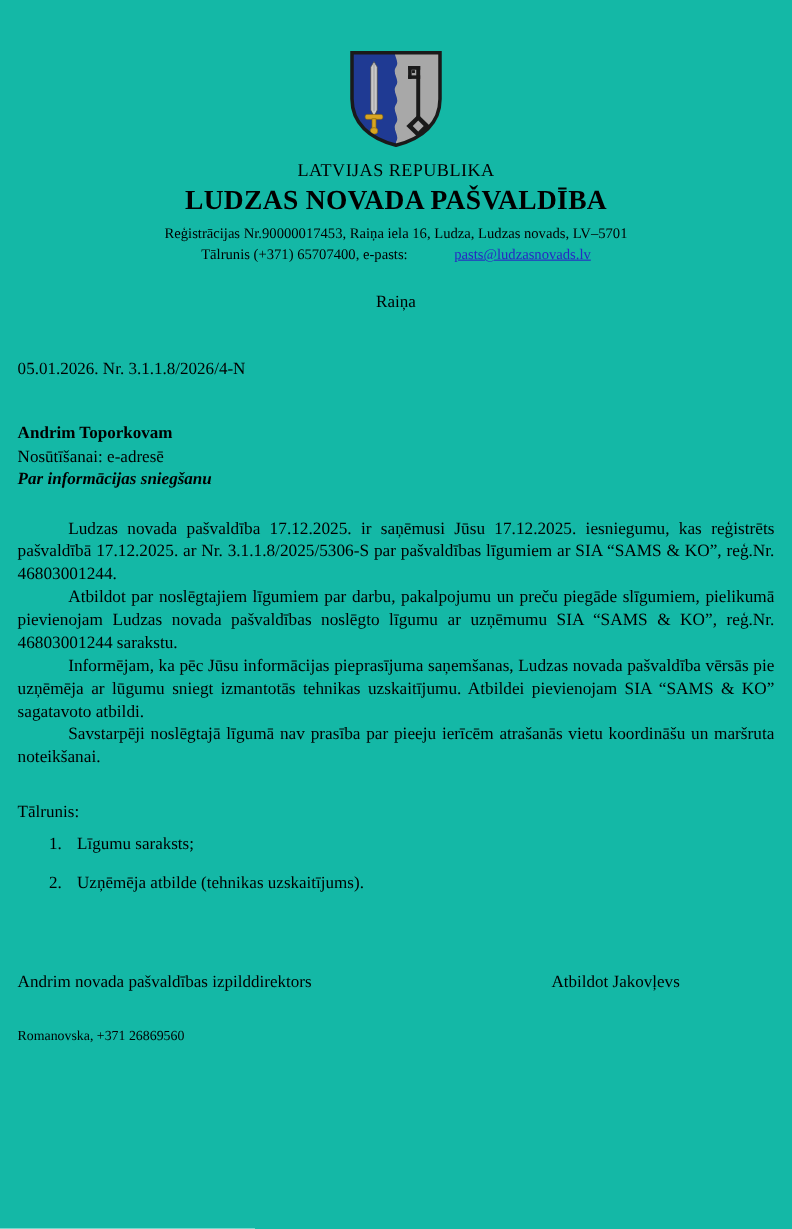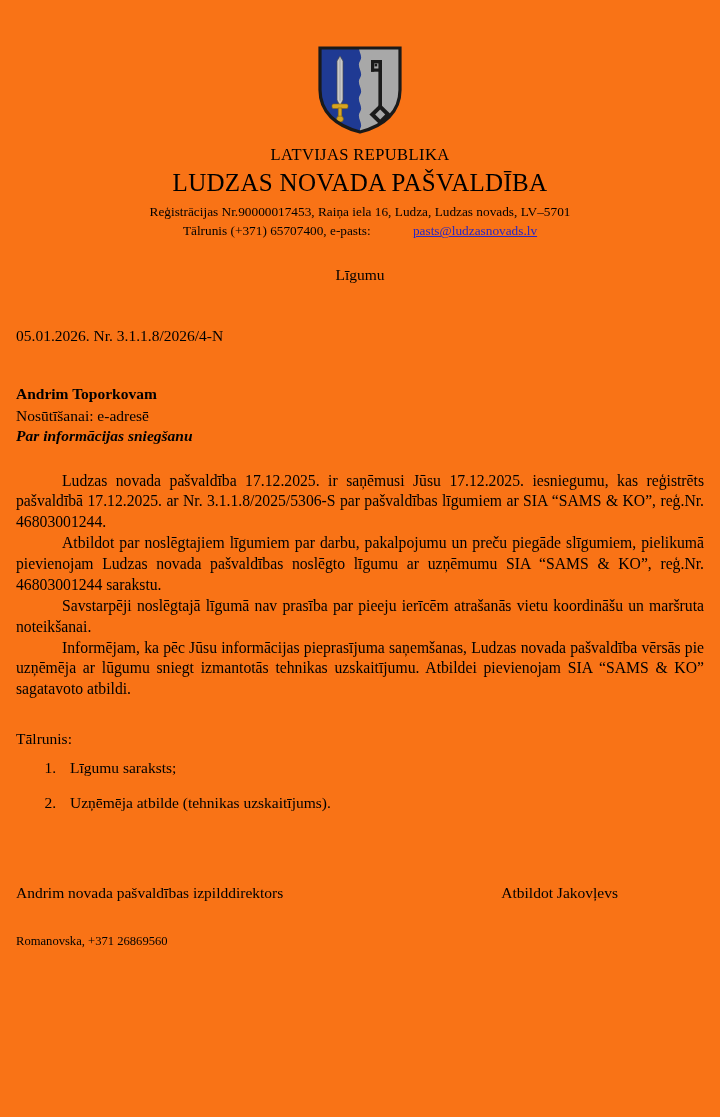--- a/index.html
+++ b/index.html
@@ -16,21 +16,21 @@
     color: #000000;
     -webkit-font-smoothing: antialiased;
   }
 
   .page {
     width: 720px;
     height: 1117px;
     box-sizing: border-box;
     padding: 0 16px;
     position: relative;
-    background: #f97316;
+    background: #14b8a6;
   }
 
   
   .letterhead {
     text-align: center;
     padding-top: 44px;
   }
   .crest-wrap {
     display: flex;
     justify-content: center;
@@ -40,21 +40,21 @@
     display: block;
   }
   .org-country {
     font-size: 16.5px;
     letter-spacing: 0.4px;
     margin-top: 9px;
     line-height: 1.2;
   }
   .org-name {
     font-size: 25px;
-    font-weight: normal;
+    font-weight: bold;
     letter-spacing: 0.3px;
     line-height: 1.25;
     margin-top: 2px;
   }
   .org-reg {
     font-size: 13.3px;
     line-height: 1.45;
     margin-top: 4px;
   }
   .org-phone {
@@ -212,36 +212,36 @@
 
     <div class="org-name">LUDZAS NOVADA PAŠVALDĪBA</div>
 
     <div class="org-reg">Reģistrācijas Nr.90000017453, Raiņa iela 16, Ludza, Ludzas novads, LV–5701</div>
 
     <div class="org-phone">
       <span>Tālrunis (+371) 65707400, e-pasts: </span><a class="email-link" href="#">pasts@ludzasnovads.lv</a>
     </div>
   </div>
 
-  <div class="place-line">Līgumu</div>
+  <div class="place-line">Raiņa</div>
 
   <div class="date-line">05.01.2026. Nr. 3.1.1.8/2026/4-N</div>
 
   <div class="addressee">
     <div class="addressee-name">Andrim Toporkovam</div>
     <div class="addressee-delivery">Nosūtīšanai: e-adresē</div>
   </div>
 
   <div class="subject">Par informācijas sniegšanu</div>
 
   <div class="body-block">
     <p>Ludzas novada pašvaldība 17.12.2025. ir saņēmusi Jūsu 17.12.2025. iesniegumu, kas reģistrēts pašvaldībā 17.12.2025. ar Nr. 3.1.1.8/2025/5306-S par pašvaldības līgumiem ar SIA “SAMS &amp; KO”, reģ.Nr. 46803001244.</p>
     <p>Atbildot par noslēgtajiem līgumiem par darbu, pakalpojumu un preču piegāde slīgumiem, pielikumā pievienojam Ludzas novada pašvaldības noslēgto līgumu ar uzņēmumu SIA “SAMS &amp; KO”, reģ.Nr. 46803001244 sarakstu.</p>
+    <p>Informējam, ka pēc Jūsu informācijas pieprasījuma saņemšanas, Ludzas novada pašvaldība vērsās pie uzņēmēja ar lūgumu sniegt izmantotās tehnikas uzskaitījumu. Atbildei pievienojam SIA “SAMS &amp; KO” sagatavoto atbildi.</p>
     <p>Savstarpēji noslēgtajā līgumā nav prasība par pieeju ierīcēm atrašanās vietu koordināšu un maršruta noteikšanai.</p>
-    <p>Informējam, ka pēc Jūsu informācijas pieprasījuma saņemšanas, Ludzas novada pašvaldība vērsās pie uzņēmēja ar lūgumu sniegt izmantotās tehnikas uzskaitījumu. Atbildei pievienojam SIA “SAMS &amp; KO” sagatavoto atbildi.</p>
   </div>
 
   <div class="attach-title">Tālrunis:</div>
 
   <ol class="attach-list">
     <li>Līgumu saraksts;</li>
     <li>Uzņēmēja atbilde (tehnikas uzskaitījums).</li>
   </ol>
 
   <div class="signature">

